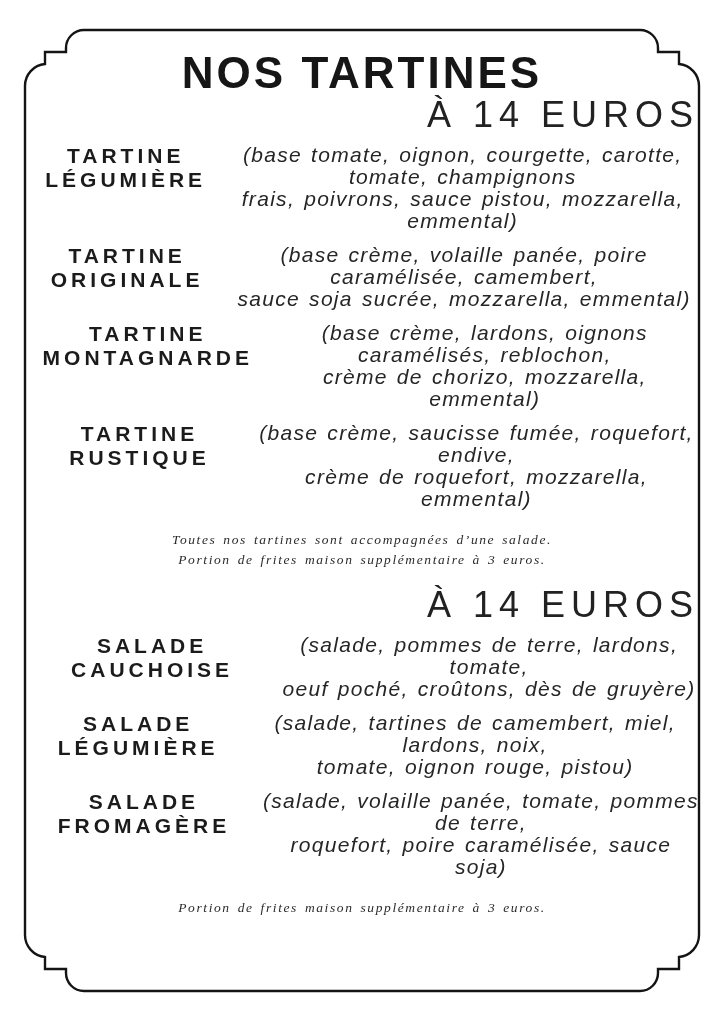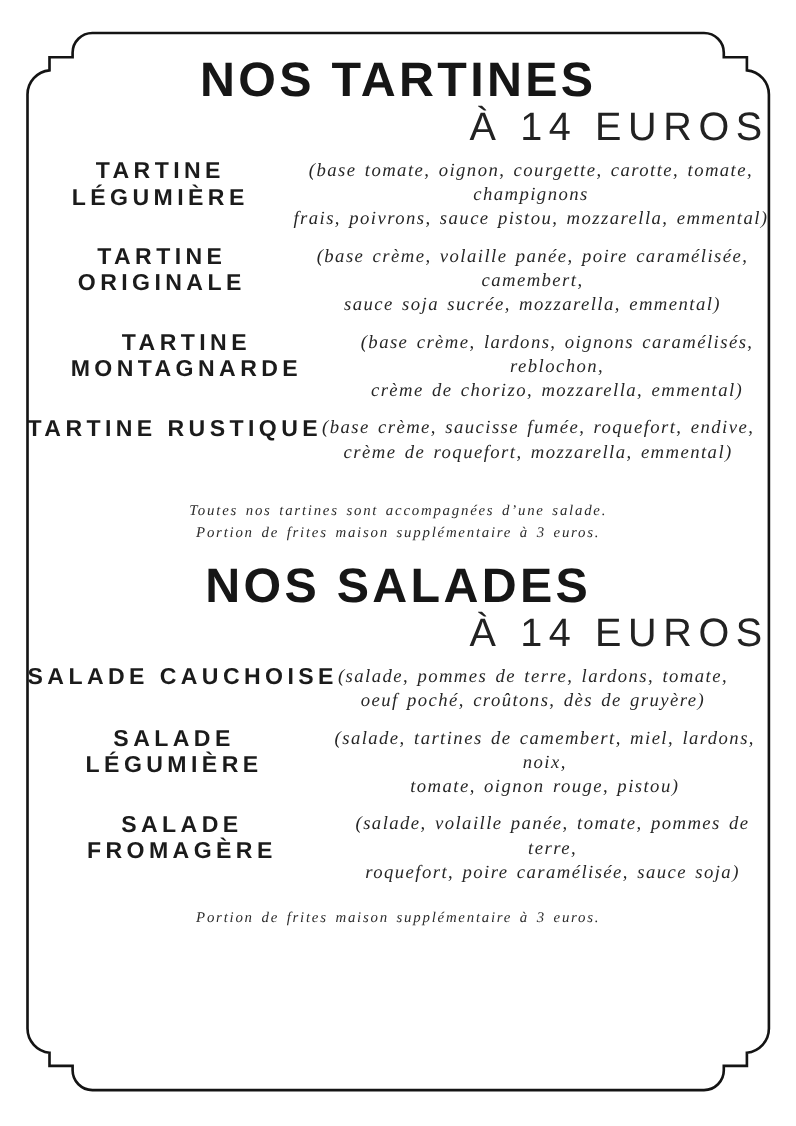--- a/index.html
+++ b/index.html
@@ -68,40 +68,40 @@
   }
   .menu-item-name {
     font-size: 21px;
     line-height: 24px;
     font-weight: 700;
     letter-spacing: 4px;
     color: #1b1b1b;
     margin-bottom: 4px;
   }
   .menu-item-desc {
-    font-family: Liberation Serif, serif;
+    font-family: Liberation Sans, sans-serif;
     font-style: italic;
-    font-size: 17px;
+    font-size: 21px;
     line-height: 22px;
     letter-spacing: 1.3px;
     word-spacing: 2px;
     color: #262626;
     white-space: pre-line;
   }
   .section-note {
     font-family: "Liberation Serif", serif;
     font-style: italic;
     font-size: 13.5px;
     line-height: 20px;
     letter-spacing: 1.6px;
     word-spacing: 2px;
     color: #2a2a2a;
     white-space: pre-line;
   }
-  .note-1 { margin-top: 20px; }
+  .note-1 { margin-top: 8px; }
   .note-2 { margin-top: 8px; }
 </style>
 </head>
 <body>
 
 <div class="page">
 
   <svg class="border-svg" viewBox="0 0 724 1024" xmlns="http://www.w3.org/2000/svg" aria-hidden="true">
     <path d="M 25 86
              A 22 22 0 0 1 45 64
@@ -149,21 +149,20 @@
           <div class="menu-item-desc">(base crème, saucisse fumée, roquefort, endive,
 crème de roquefort, mozzarella, emmental)</div>
         </div>
       </div>
 
       <div class="section-note note-1">Toutes nos tartines sont accompagnées d’une salade.
 Portion de frites maison supplémentaire à 3 euros.</div>
     </div>
 
     <div class="section section-2">
-      <div class="section-title">NOS SALADES</div>
       <div class="section-subtitle">À 14 EUROS</div>
 
       <div class="items">
         <div class="menu-item">
           <div class="menu-item-name">SALADE CAUCHOISE</div>
           <div class="menu-item-desc">(salade, pommes de terre, lardons, tomate,
 oeuf poché, croûtons, dès de gruyère)</div>
         </div>
         <div class="menu-item">
           <div class="menu-item-name">SALADE LÉGUMIÈRE</div>

